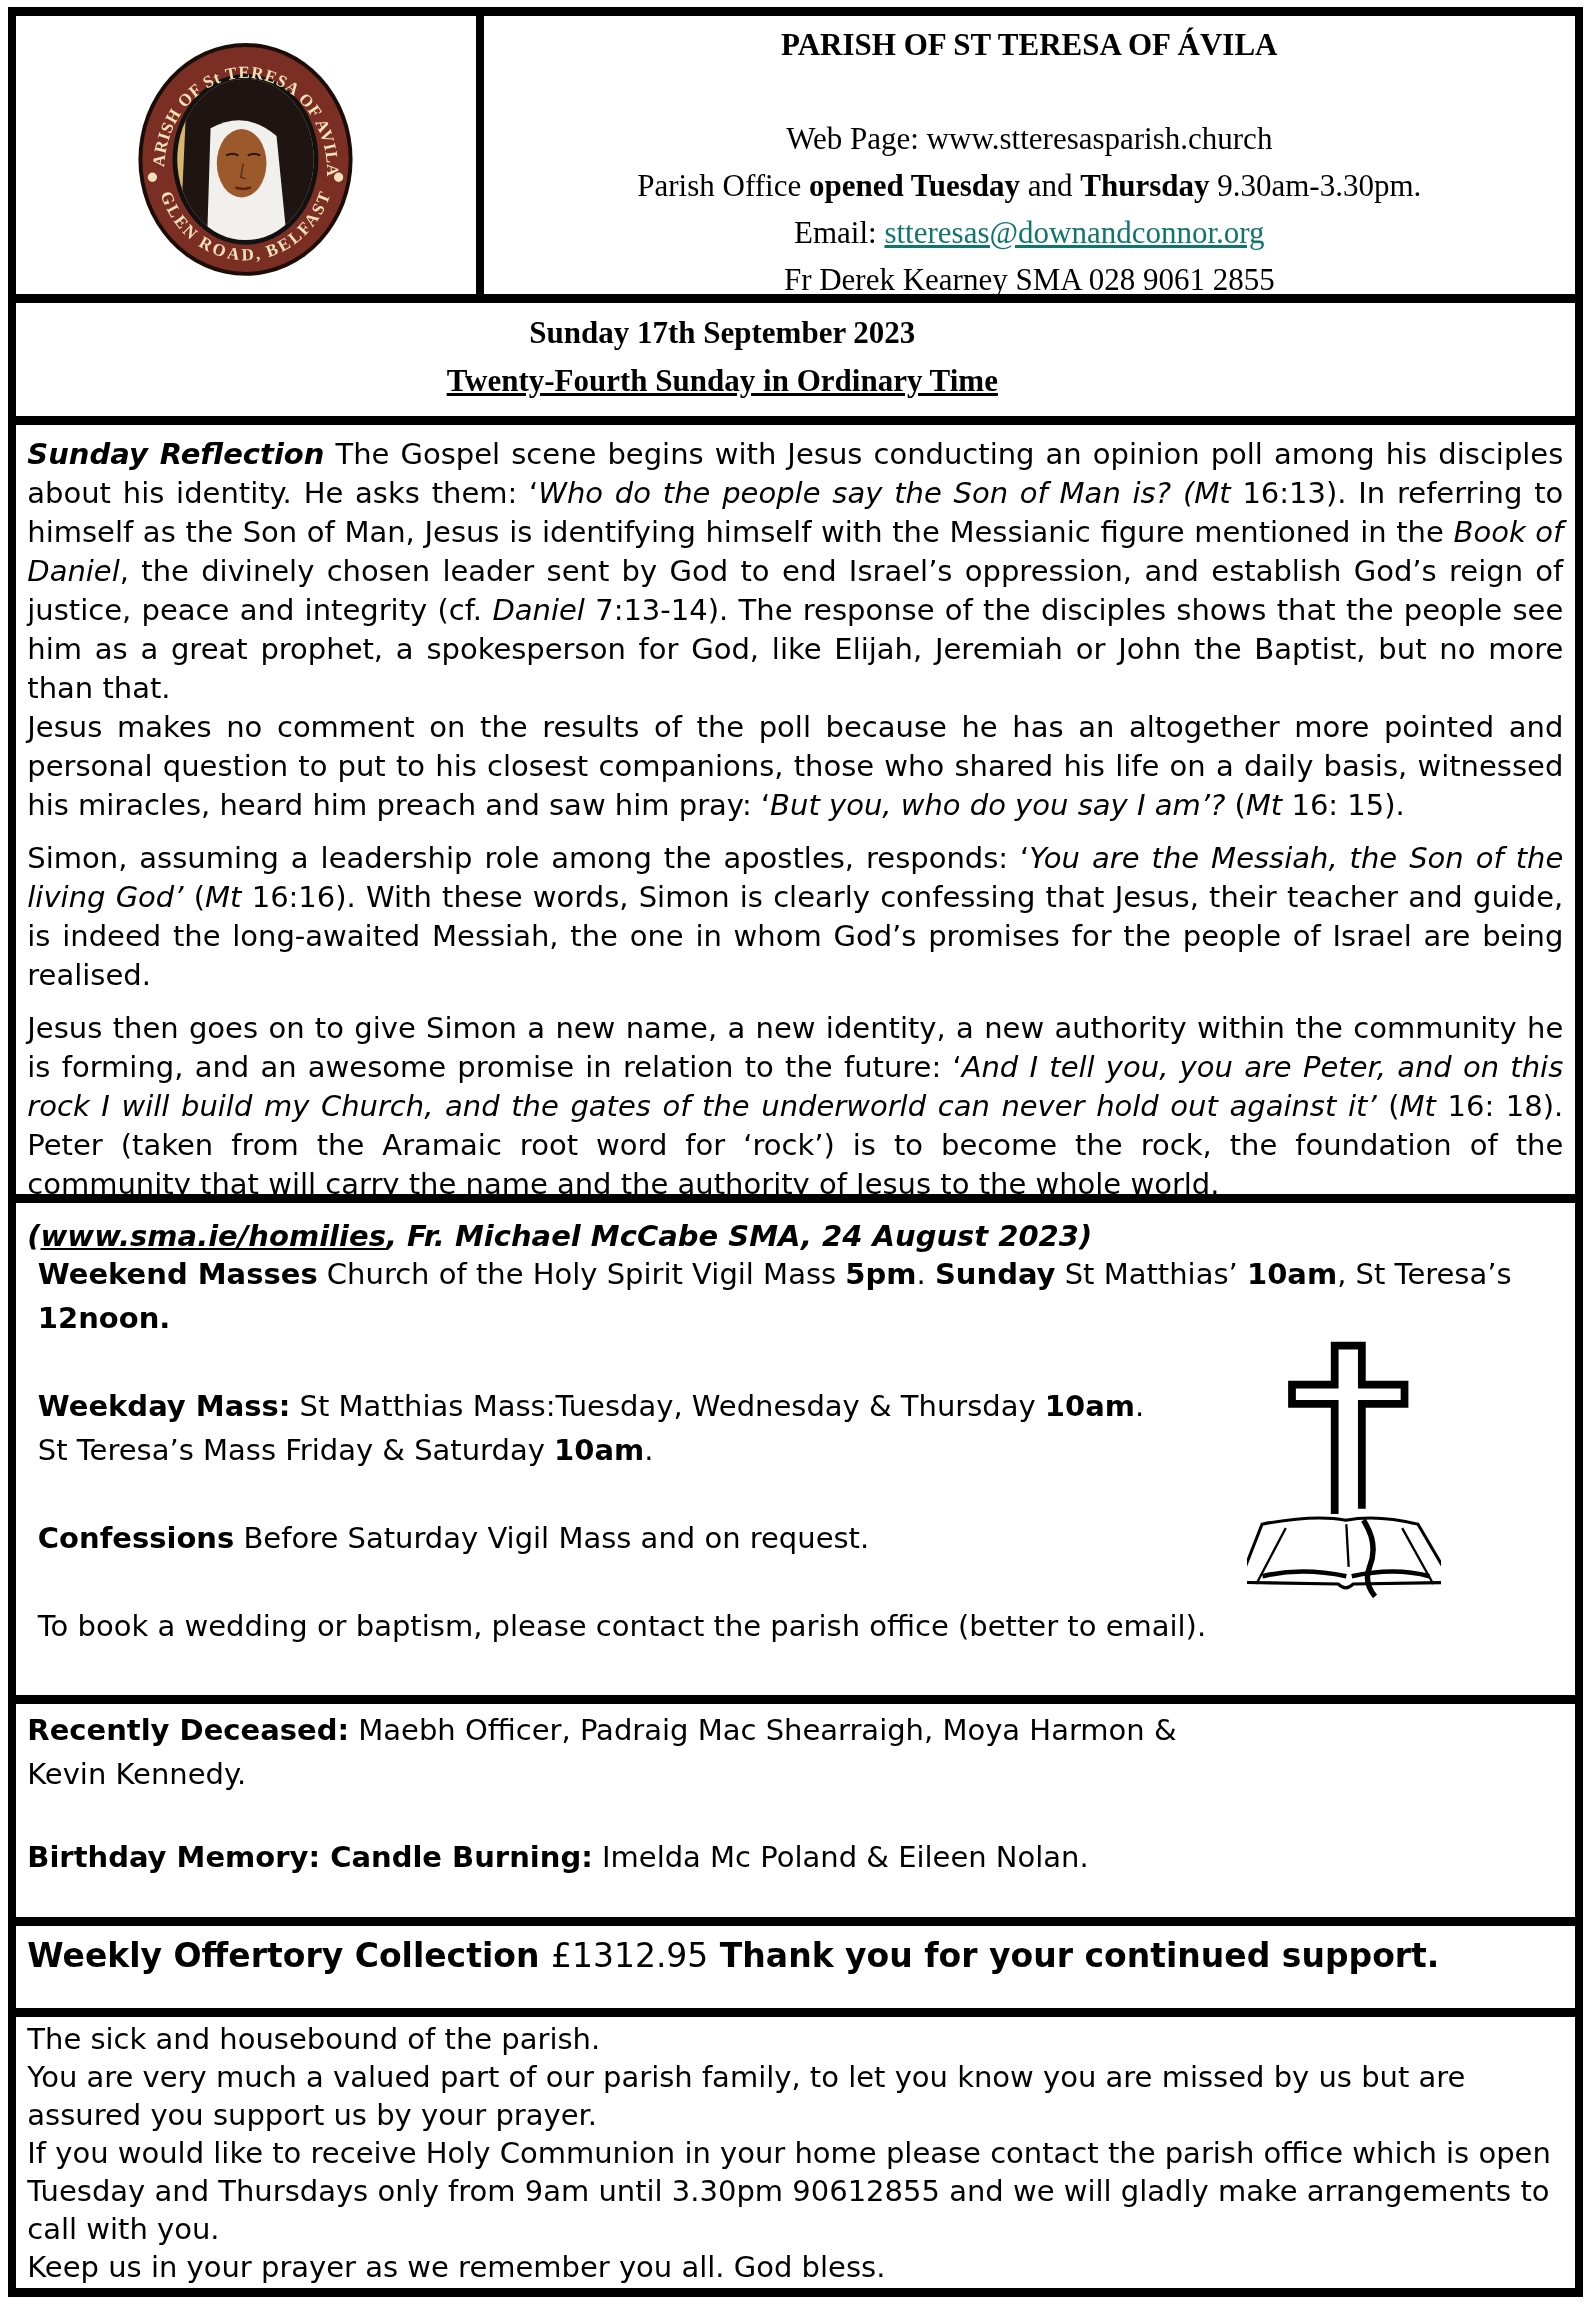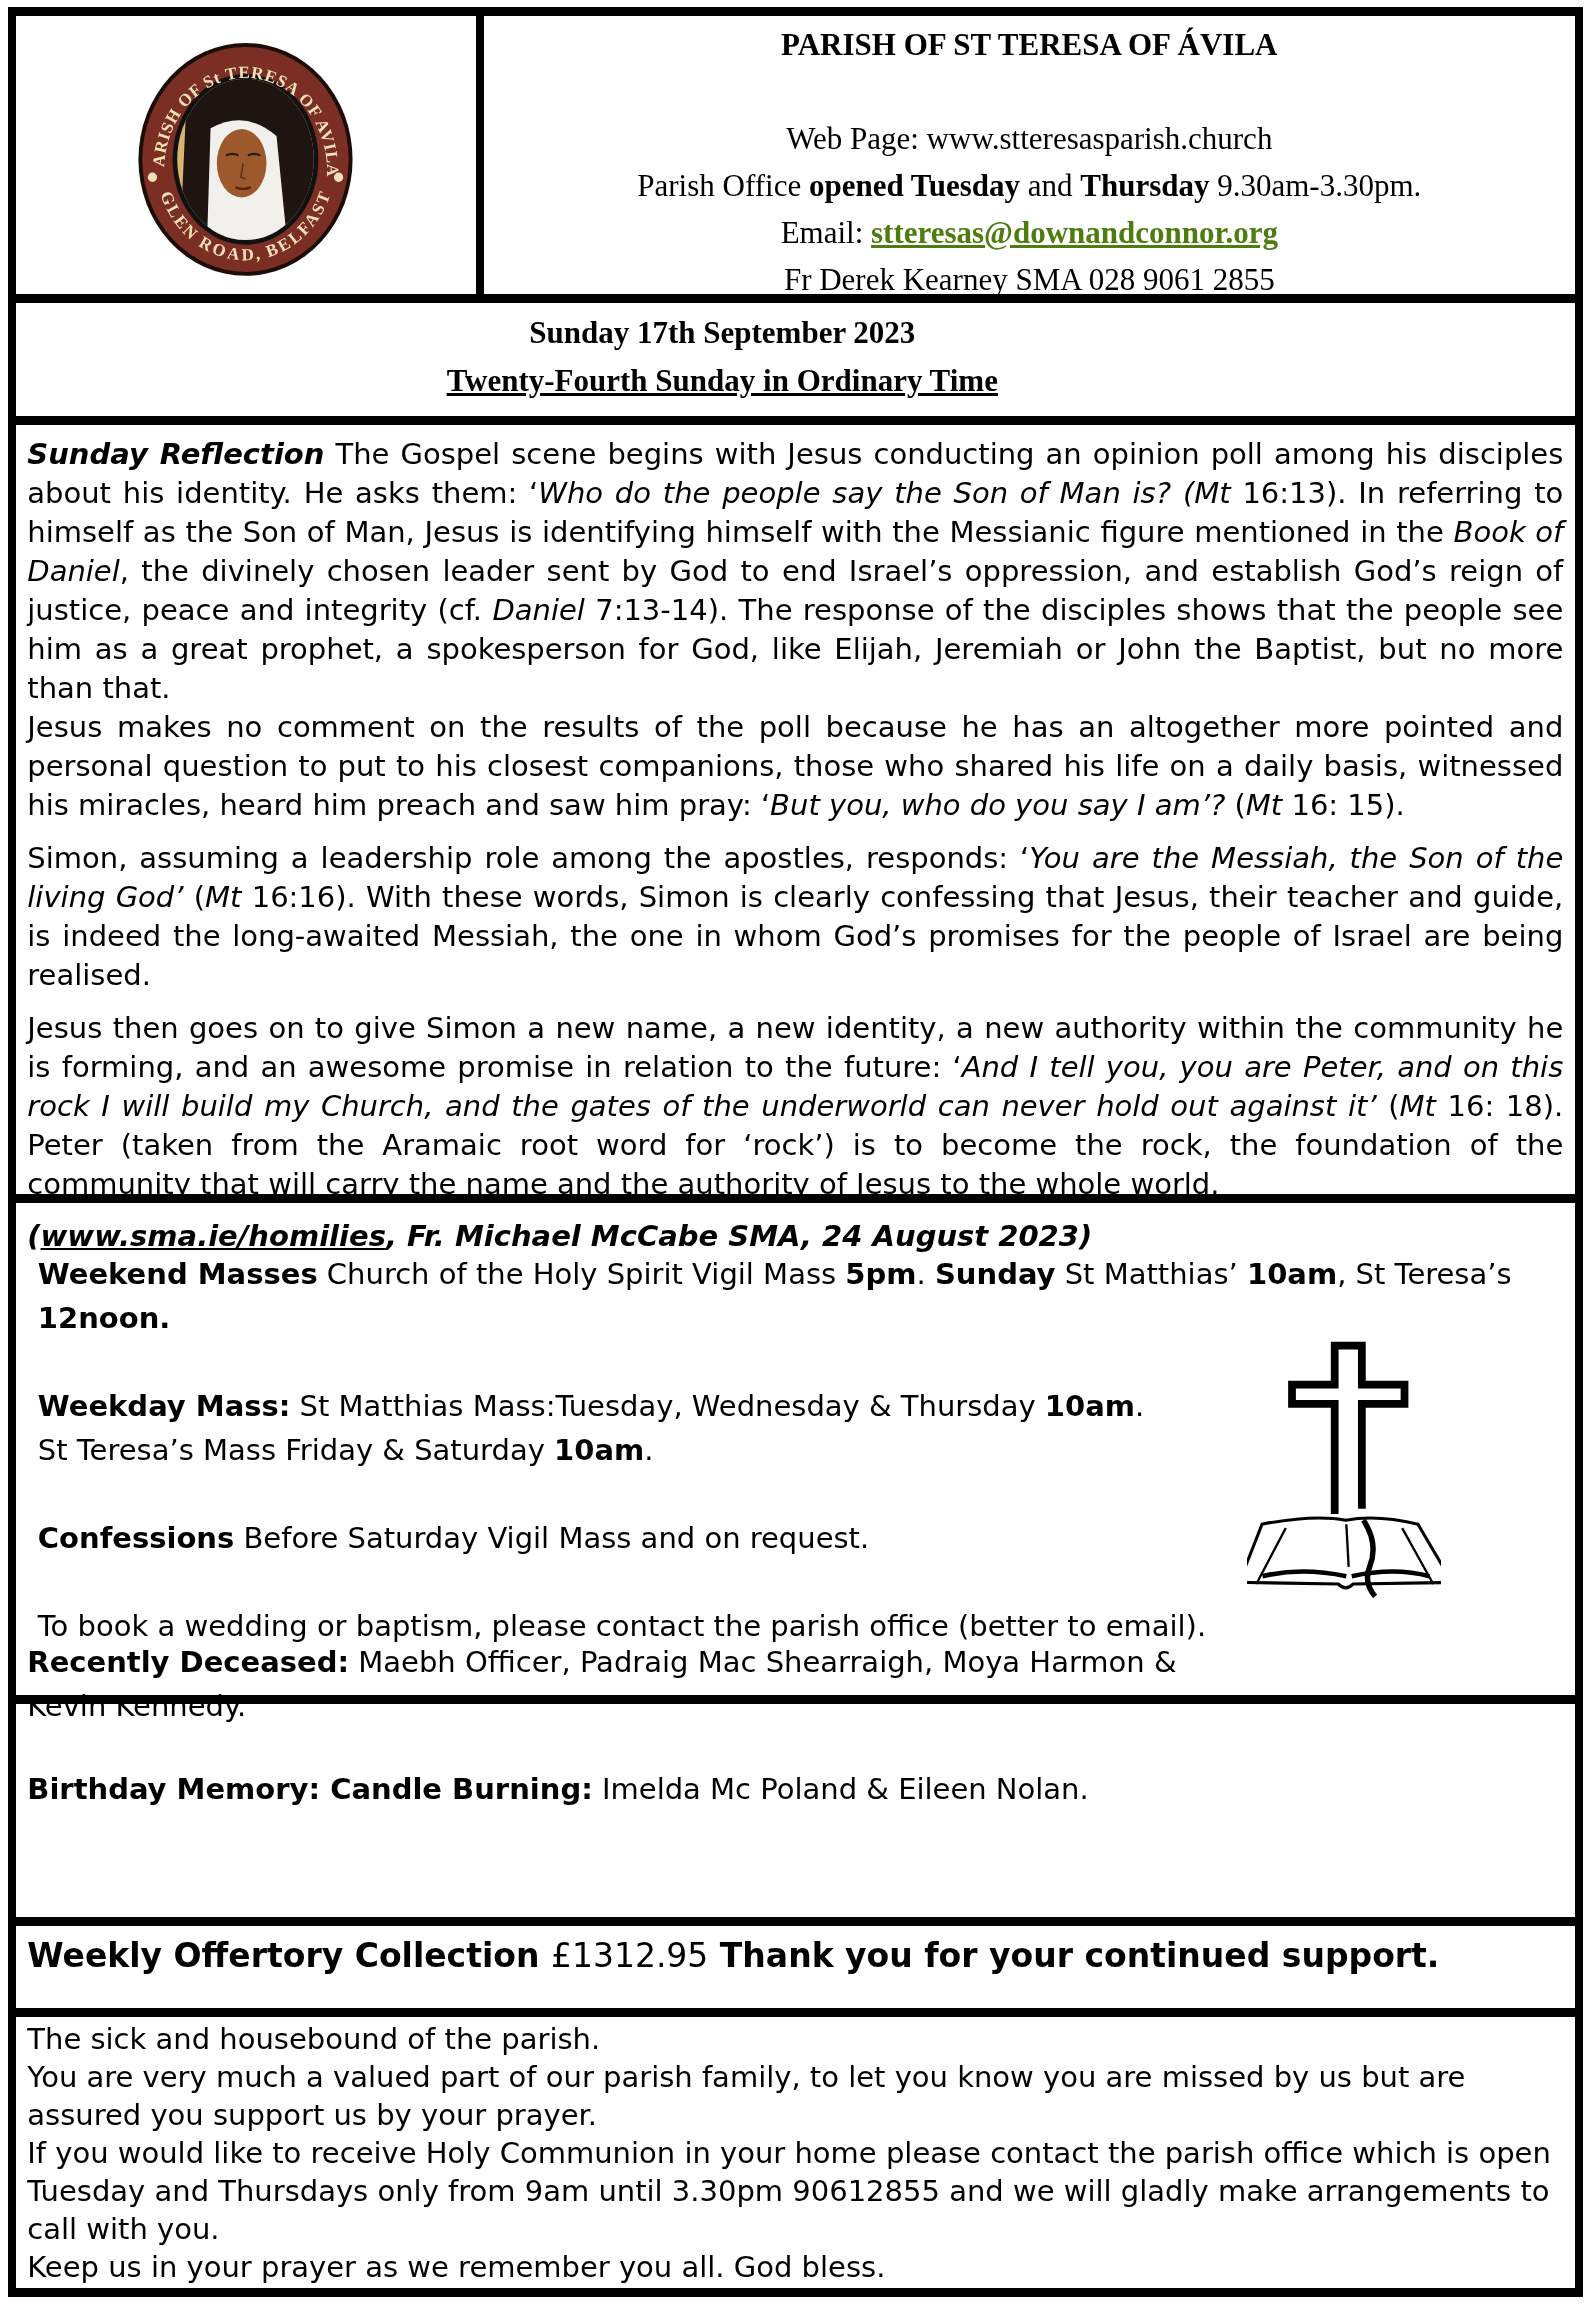--- a/index.html
+++ b/index.html
@@ -8,40 +8,40 @@
     .hb { position: absolute; left: 0; width: 1575px; height: 8.5px; background: #000; }
     .vb { position: absolute; top: 0; width: 8.5px; background: #000; }
     .serif { font-family: "Liberation Serif", "DejaVu Serif", serif; }
     .sans { font-family: "DejaVu Sans", "Liberation Sans", sans-serif; }
 
     
     .logo-cell { position: absolute; left: 8.5px; top: 8.5px; width: 459px; height: 279px; display: flex; align-items: center; justify-content: center; }
     .head-cell { position: absolute; left: 476px; top: 8.5px; width: 1091px; height: 279px; text-align: center; color: #000; font-size: 31px; line-height: 47px; }
     .head-title { font-weight: bold; font-size: 31px; margin-top: 5px; height: 47px; }
     .head-gap { height: 47px; }
-    .email-link { color: #4d7c0f; text-decoration: underline; font-weight: bold; }
+    .email-link { color: #0f766e; text-decoration: underline; }
 
     
     .date-cell { position: absolute; left: 8.5px; top: 296px; width: 1412px; height: 113px; text-align: center; font-weight: bold; font-size: 31px; line-height: 48px; padding-top: 6.2px; box-sizing: border-box; }
     .date-sub { text-decoration: underline; }
 
     
     .refl-cell { position: absolute; left: 8.5px; top: 417px; width: 1558px; height: 770px; padding: 11px 11px 0 11px; box-sizing: border-box; font-size: 29px; line-height: 39px; color: #000; }
     .refl-cell p { margin: 0 0 14px 0; text-align: justify; }
     .i { font-style: italic; }
     .bi { font-weight: bold; font-style: italic; margin-top: 13px; }
     .u { text-decoration: underline; }
 
     
     .mass-cell { position: absolute; left: 19px; top: 1195px; width: 1558px; height: 492px; padding: 50px 11px 0 11px; box-sizing: border-box; font-size: 29px; line-height: 44px; }
     .mass-cell p { margin: 0 0 44px 0; }
     .cross-icon { position: absolute; left: 1220px; top: 132px; width: 194px; height: 264px; }
 
     
-    .dec-cell { position: absolute; left: 8.5px; top: 1628px; width: 1254px; height: 214px; padding: 4.7px 11px 0 11px; box-sizing: border-box; font-size: 29px; line-height: 44px; }
+    .dec-cell { position: absolute; left: 8.5px; top: 1696px; width: 1254px; height: 214px; padding: 4.7px 11px 0 11px; box-sizing: border-box; font-size: 29px; line-height: 44px; }
     .dec-cell p { margin: 0; }
     .dec-gap { height: 39px; }
 
     
     .off-cell { position: absolute; left: 8.5px; top: 1919px; width: 1558px; height: 82px; padding: 6.2px 11px 0 11px; box-sizing: border-box; font-size: 33px; line-height: 47px; font-weight: bold; }
     .off-amt { font-weight: normal; }
 
     
     .sick-cell { position: absolute; left: 8.5px; top: 2010px; width: 1558px; height: 271px; padding: 3.1px 11px 0 11px; box-sizing: border-box; font-size: 29px; line-height: 38px; }
     .sick-cell div { margin: 0; }

